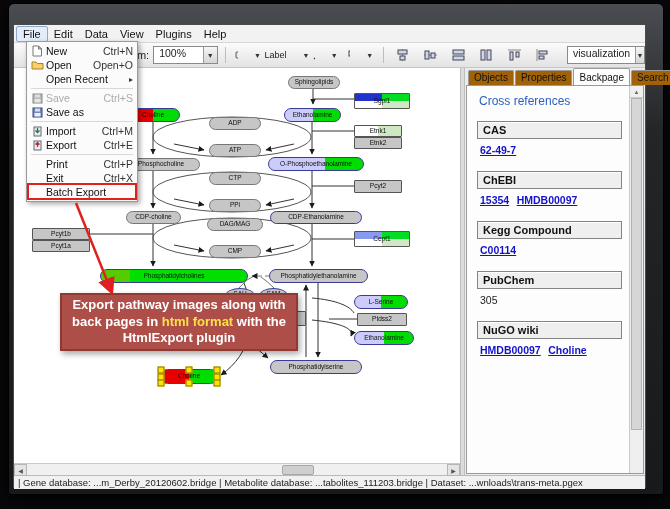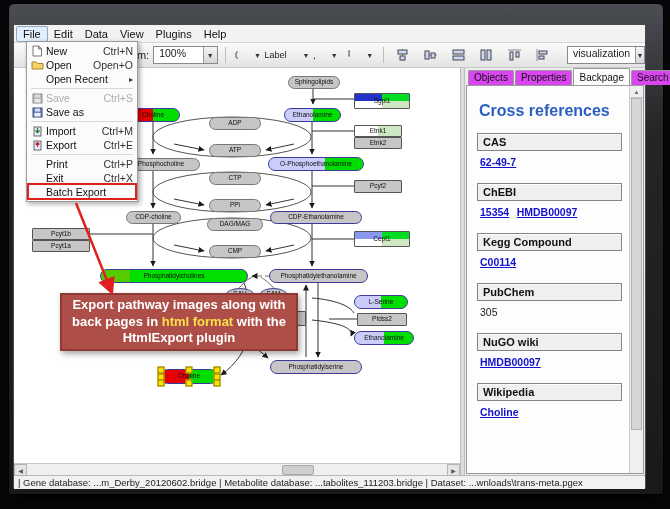--- a/index.html
+++ b/index.html
@@ -31,27 +31,27 @@
   .canvas-col{width:446px;display:flex;flex-direction:column}
   .canvas{position:relative;width:446px;height:396px;background:#fff;overflow:hidden}
   .hscroll{height:11px;background:#f0f0f0;border-top:1px solid #c9c9c9;position:relative}
   .hs-btn{position:absolute;top:0;width:11px;height:10px;background:#e4e4e4;border:1px solid #b5b5b5;font-size:6px;color:#555;display:flex;align-items:center;justify-content:center}
   .hs-thumb{position:absolute;left:268px;top:1px;width:30px;height:8px;background:#cfcfcf;border:1px solid #a8a8a8;border-radius:2px}
   .splitter{width:3px;background:#dcdcdc;border-left:1px solid #bdbdbd;border-right:1px solid #bdbdbd}
 
   
   .panel{flex:1;display:flex;flex-direction:column;background:#ececec;min-width:0}
   .tabs{height:17px;display:flex;align-items:flex-end;padding-left:3px}
-  .tab{font-size:10px;padding:1px 5px 2px 5px;background:#d946ef;border:1px solid #9a9a9a;border-bottom:none;border-radius:2px 2px 0 0;margin-right:1px;white-space:nowrap;color:#111}
+  .tab{font-size:10px;padding:1px 5px 2px 5px;background:#a16207;border:1px solid #9a9a9a;border-bottom:none;border-radius:2px 2px 0 0;margin-right:1px;white-space:nowrap;color:#111}
   .tab.active{background:#fdfdfd;padding-top:3px;position:relative;z-index:2}
   .panel-body{flex:1;background:#fdfdfd;border:1px solid #9a9a9a;margin:0 1px 1px 1px;position:relative;padding:4px 22px 4px 10px;overflow:hidden}
   .panel-scroll{position:absolute;right:0;top:0;bottom:0;width:13px;background:#efefef;border-left:1px solid #c9c9c9}
   .ps-btn{height:11px;border-bottom:1px solid #c9c9c9;font-size:6px;color:#666;display:flex;align-items:center;justify-content:center}
   .ps-thumb{position:absolute;left:1px;right:1px;top:12px;height:330px;background:#d6d6d6;border:1px solid #b2b2b2}
-  .xref-heading{color:#2b5fc0;font-weight:bold;font-size:16px;margin:12px 0 2px 2px}
+  .xref-heading{color:#2b5fc0;font-weight:normal;font-size:12px;margin:4px 0 2px 2px}
   .xref-header{width:138px;border:1px solid #848484;background:#efefef;font-weight:bold;font-size:11px;color:#111;padding:2px 0 2px 5px;margin-top:13px;box-shadow:inset 0 1px 0 #fff}
   .xref-link{display:inline-block;margin:5px 0 0 3px;font-size:10.5px;font-weight:bold;color:#1212cc;text-decoration:underline}
   .xref-plain{display:inline-block;margin:5px 0 0 3px;font-size:10.5px;color:#222}
 
   
   .statusbar{height:13px;background:#f1f1f1;border-top:1px solid #b9b9b9;font-size:9.5px;display:flex;align-items:center;padding-left:4px;color:#222;white-space:nowrap;overflow:hidden}
 
   
   .filemenu{position:absolute;left:12px;top:16px;width:110px;background:#fbfbfb;border:1px solid #9a9a9a;box-shadow:2px 2px 5px rgba(0,0,0,.35);z-index:30;padding:2px 0}
   .fm-row{height:14px;display:flex;align-items:center;font-size:10.5px;padding:0 4px 0 2px;position:relative;color:#111}
@@ -353,21 +353,20 @@
 
           <div class="xref-header">Kegg Compound</div>
           <a class="xref-link">C00114</a>
 
           <div class="xref-header">PubChem</div>
           <span class="xref-plain">305</span>
 
           <div class="xref-header">NuGO wiki</div>
           <a class="xref-link">HMDB00097</a>
 
-          <div class="xref-header">Wikipedia</div>
           <a class="xref-link">Choline</a>
 
           
 
           <div class="panel-scroll">
             <div class="ps-btn">▲</div>
             <div class="ps-thumb"></div>
           </div>
         </div>
       </div>

